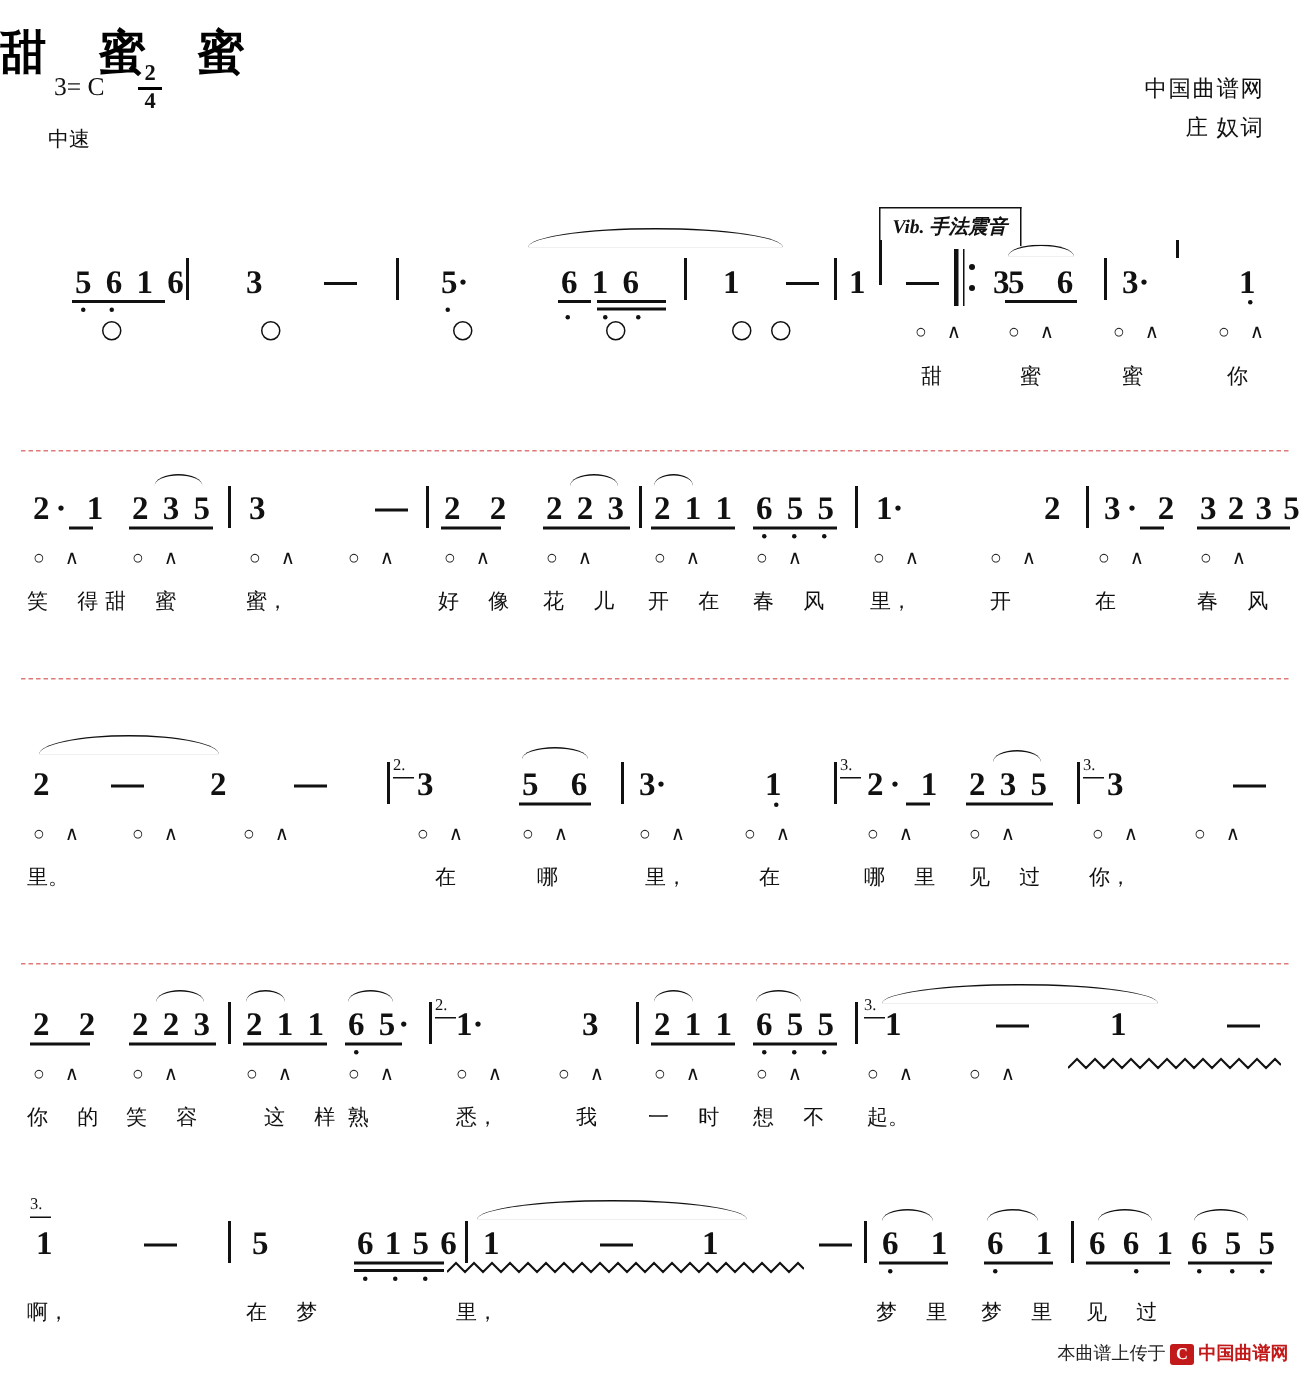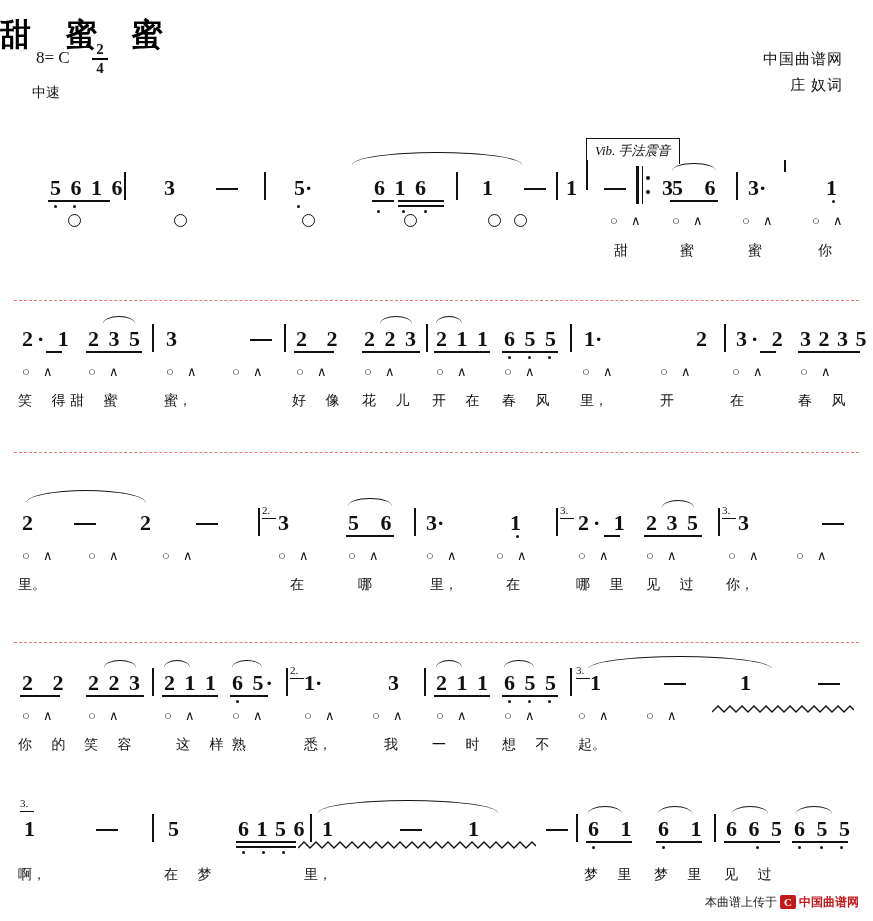--- a/index.html
+++ b/index.html
@@ -115,21 +115,21 @@
   .repeat .thin{position:absolute;left:5.5px;top:0;width:1.4px;height:38px;background:#111;}
   .repeat .d1{position:absolute;left:10px;top:10px;width:4px;height:4px;border-radius:50%;background:#111;}
   .repeat .d2{position:absolute;left:10px;top:24px;width:4px;height:4px;border-radius:50%;background:#111;}
 
   .vib-box{
     position:absolute;
     border:1px solid #111;
     border-bottom:none;
     padding:3px 8px 4px 8px;
     font-size:13px;
-    font-weight:normal;
+    font-weight:bold;
     font-style:italic;
     white-space:nowrap;
     background:#fff;
   }
   
   .wavy{position:absolute;height:10px;}
   .wavy svg{display:block;}
 
   
   .circ{
@@ -156,21 +156,21 @@
     font-size:11px;
   }
   .footer .site{color:#c21a1a;font-weight:bold;}
 </style>
 </head>
 <body>
 
 <div class="sheet">
 
   <div class="title">甜 蜜 蜜</div>
-  <div class="key-sig">8= C</div>
+  <div class="key-sig">3= C</div>
   <div class="meter">
     <span class="num">2</span>
     <span class="bar"></span>
     <span class="den">4</span>
   </div>
   <div class="tempo">中速</div>
   <div class="composer1">中国曲谱网</div>
   <div class="composer2">庄  奴词</div>
 
   <div class="slur" style="left:352px;top:152px;width:170px;"></div>
@@ -470,21 +470,21 @@
   <div class="tie-small" style="left:588px;top:806px;width:34px;"></div>
   <div class="note" style="left:588px;top:818px;letter-spacing:8px;">6 1</div>
   <div class="ul1" style="left:586px;top:841px;width:46px;"></div>
   <div class="dot-under" style="left:592px;top:846px;"></div>
   <div class="tie-small" style="left:658px;top:806px;width:34px;"></div>
   <div class="note" style="left:658px;top:818px;letter-spacing:8px;">6 1</div>
   <div class="ul1" style="left:656px;top:841px;width:46px;"></div>
   <div class="dot-under" style="left:662px;top:846px;"></div>
   <div class="bar-line" style="left:714px;top:814px;height:28px;"></div>
   <div class="tie-small" style="left:732px;top:806px;width:36px;"></div>
-  <div class="note" style="left:726px;top:818px;letter-spacing:3px;">6 6 5</div>
+  <div class="note" style="left:726px;top:818px;letter-spacing:3px;">6 6 1</div>
   <div class="ul1" style="left:724px;top:841px;width:56px;"></div>
   <div class="dot-under" style="left:756px;top:846px;"></div>
   <div class="tie-small" style="left:796px;top:806px;width:36px;"></div>
   <div class="note" style="left:794px;top:818px;letter-spacing:3px;">6 5 5</div>
   <div class="ul1" style="left:792px;top:841px;width:56px;"></div>
   <div class="dot-under" style="left:798px;top:846px;"></div>
   <div class="dot-under" style="left:820px;top:846px;"></div>
   <div class="dot-under" style="left:840px;top:846px;"></div>
 
   <div class="lyric" style="left:18px;top:866px;">啊，</div>

